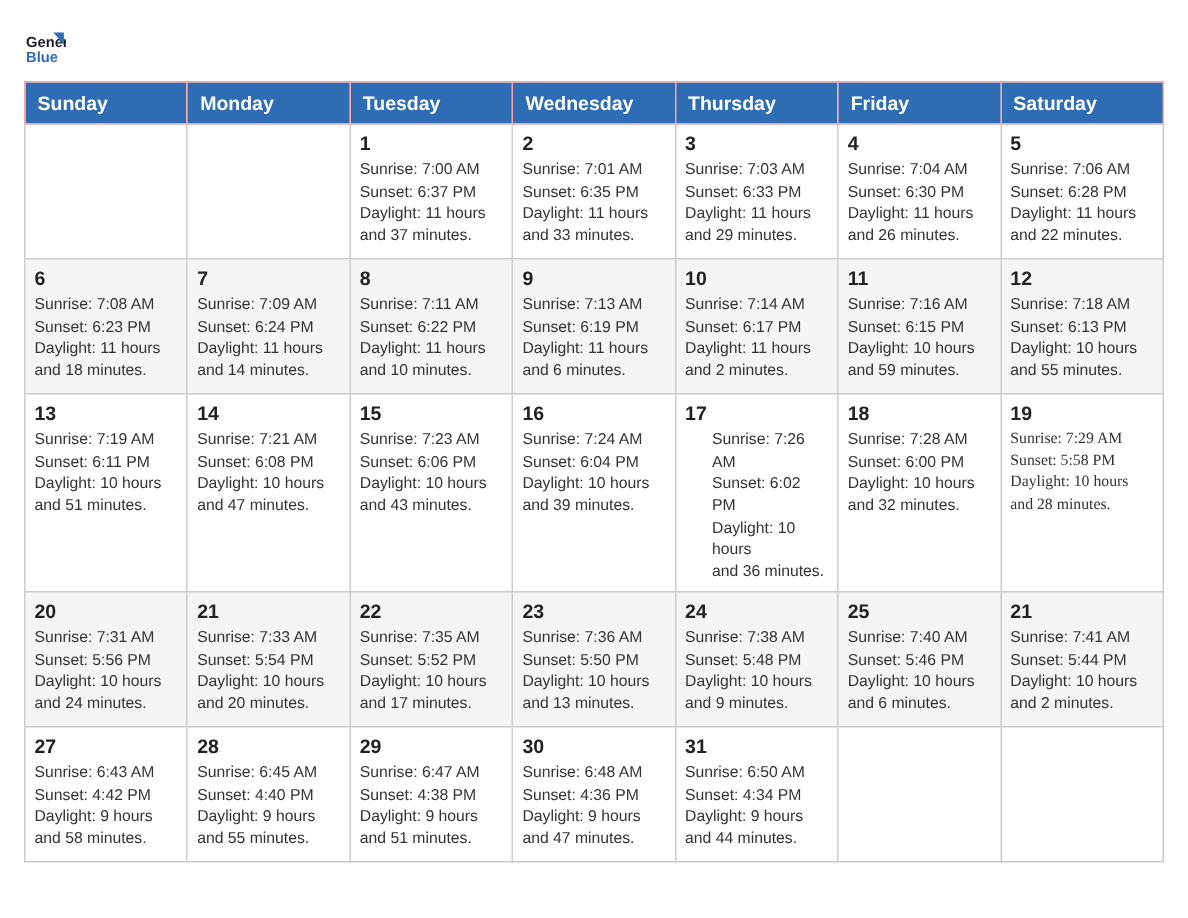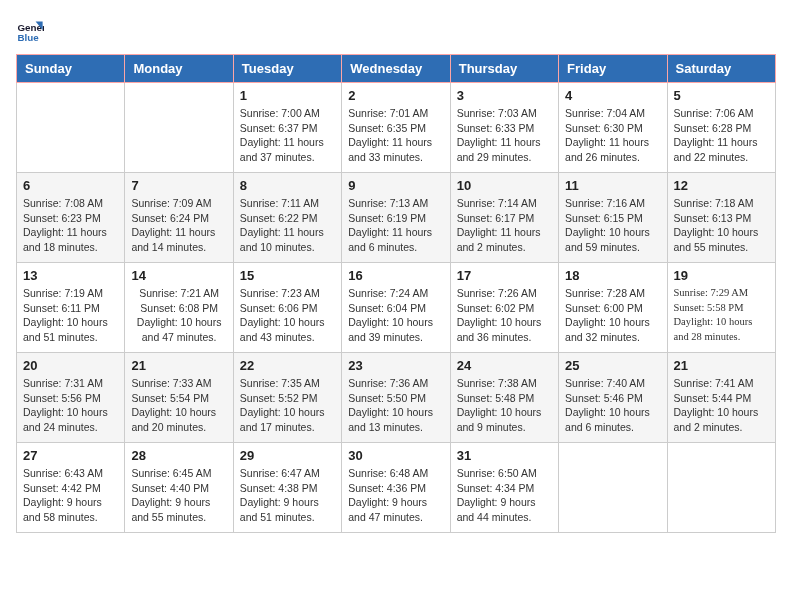--- a/index.html
+++ b/index.html
@@ -206,42 +206,42 @@
       <tr>
         <td>
           <span class="day-number">13</span>
           <div class="day-info" style="white-space: pre-line;">Sunrise: 7:19 AM
 Sunset: 6:11 PM
 Daylight: 10 hours
 and 51 minutes.</div>
         </td>
         <td>
           <span class="day-number">14</span>
-          <div class="day-info" style="white-space: pre-line; text-align: center;">Sunrise: 7:21 AM
+          <div class="day-info" style="white-space: pre-line;">Sunrise: 7:21 AM
 Sunset: 6:08 PM
 Daylight: 10 hours
 and 47 minutes.</div>
         </td>
         <td>
           <span class="day-number">15</span>
           <div class="day-info" style="white-space: pre-line;">Sunrise: 7:23 AM
 Sunset: 6:06 PM
 Daylight: 10 hours
 and 43 minutes.</div>
         </td>
         <td>
           <span class="day-number">16</span>
           <div class="day-info" style="white-space: pre-line;">Sunrise: 7:24 AM
 Sunset: 6:04 PM
 Daylight: 10 hours
 and 39 minutes.</div>
         </td>
         <td>
           <span class="day-number">17</span>
-          <div class="day-info" style="white-space: pre-line;">Sunrise: 7:26 AM
+          <div class="day-info" style="white-space: pre-line; margin-left: 18px;">Sunrise: 7:26 AM
 Sunset: 6:02 PM
 Daylight: 10 hours
 and 36 minutes.</div>
         </td>
         <td>
           <span class="day-number">18</span>
           <div class="day-info" style="white-space: pre-line;">Sunrise: 7:28 AM
 Sunset: 6:00 PM
 Daylight: 10 hours
 and 32 minutes.</div>

